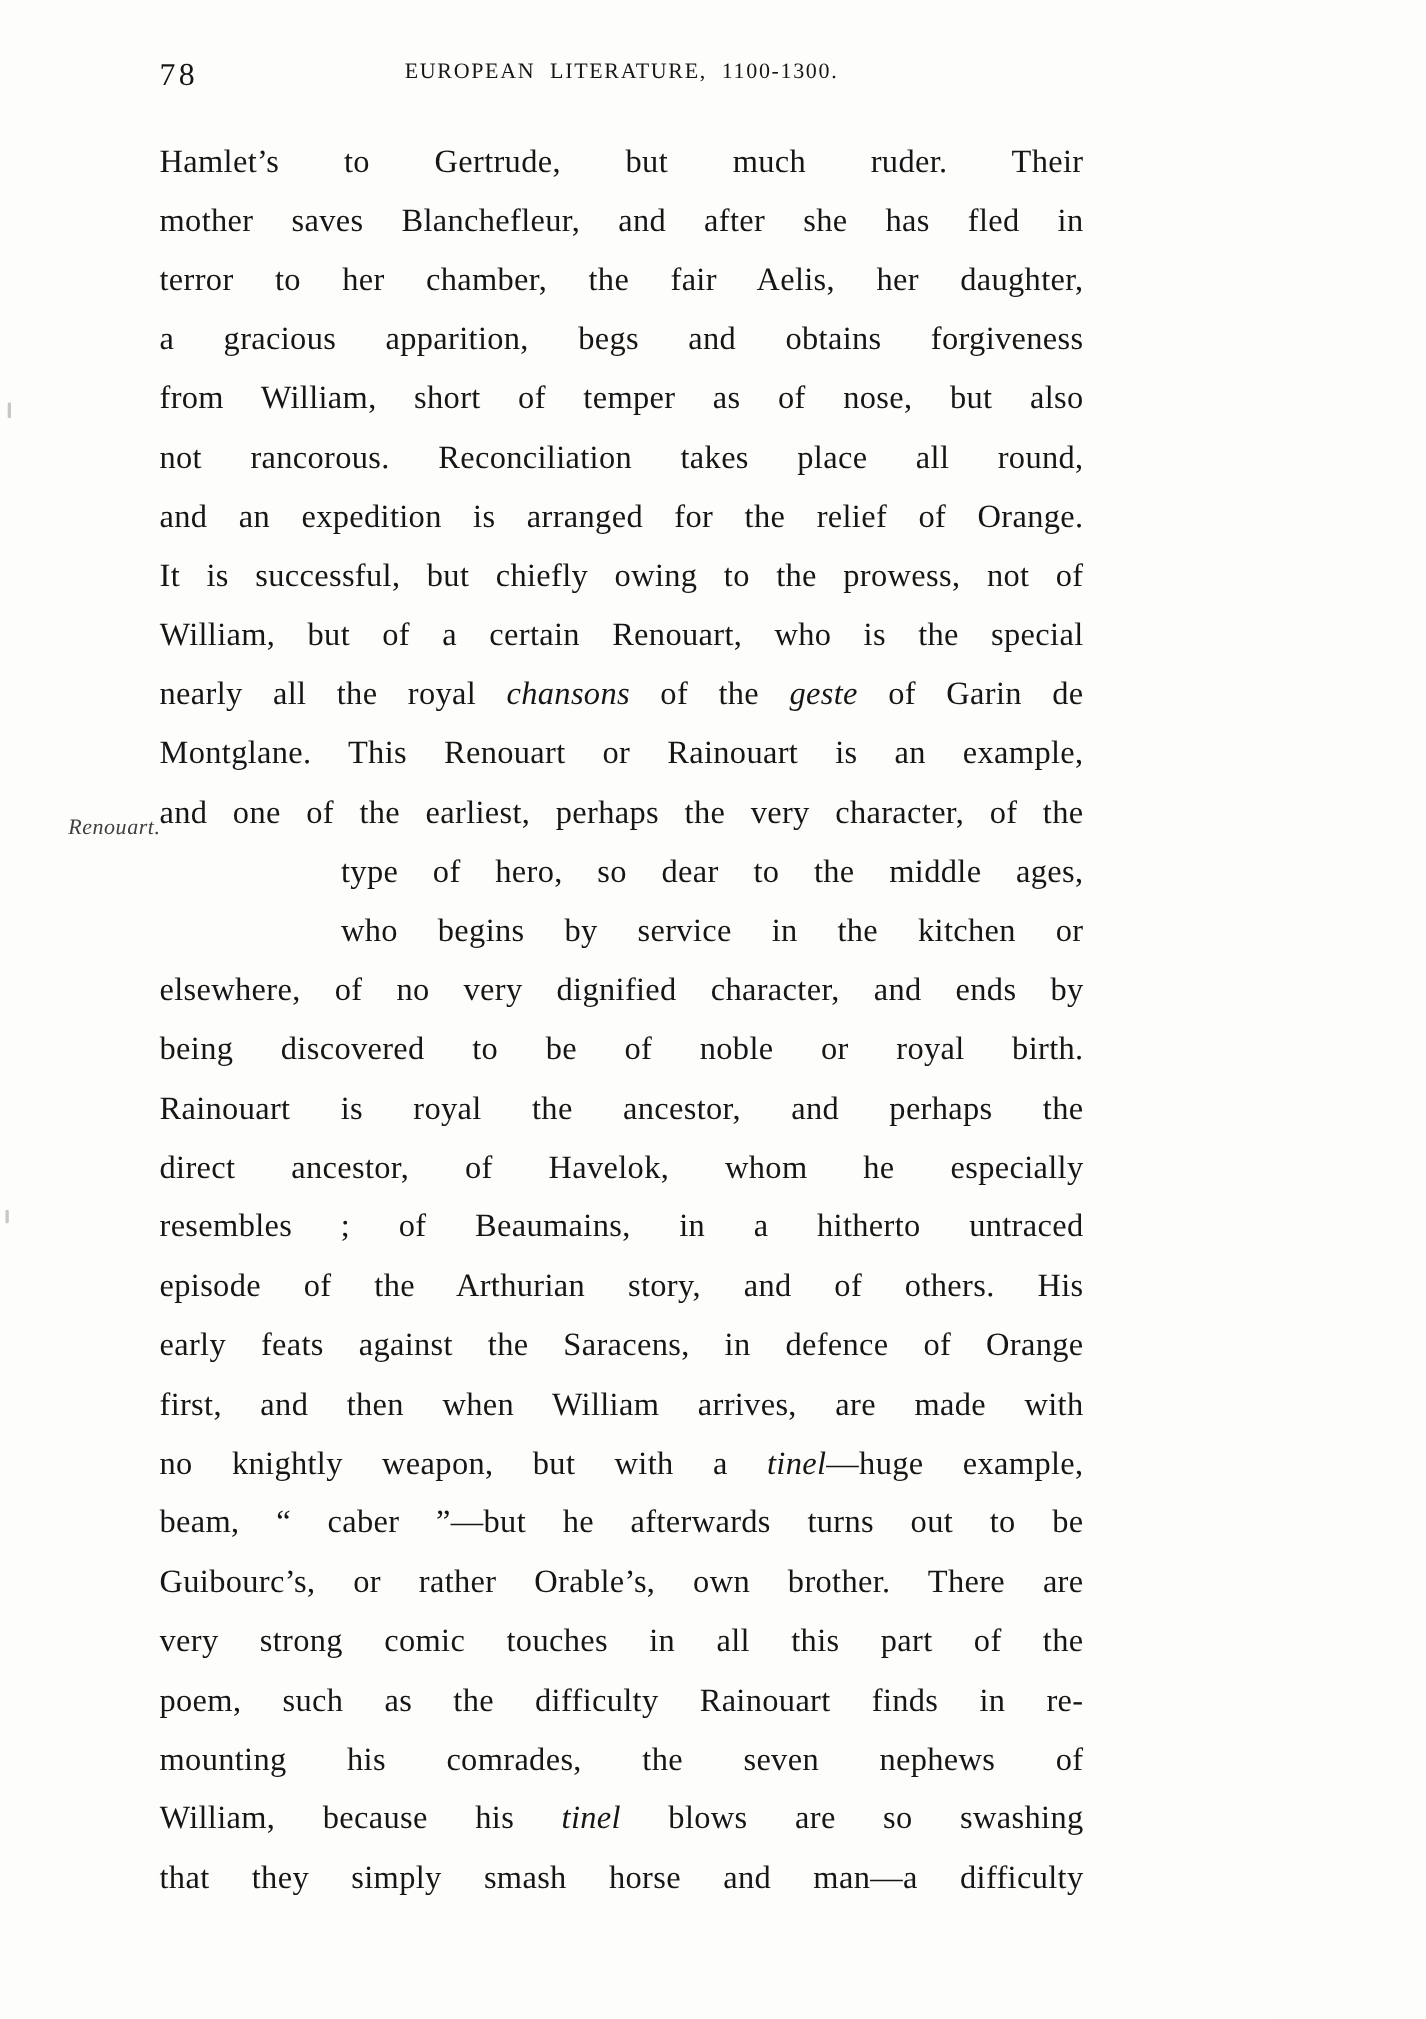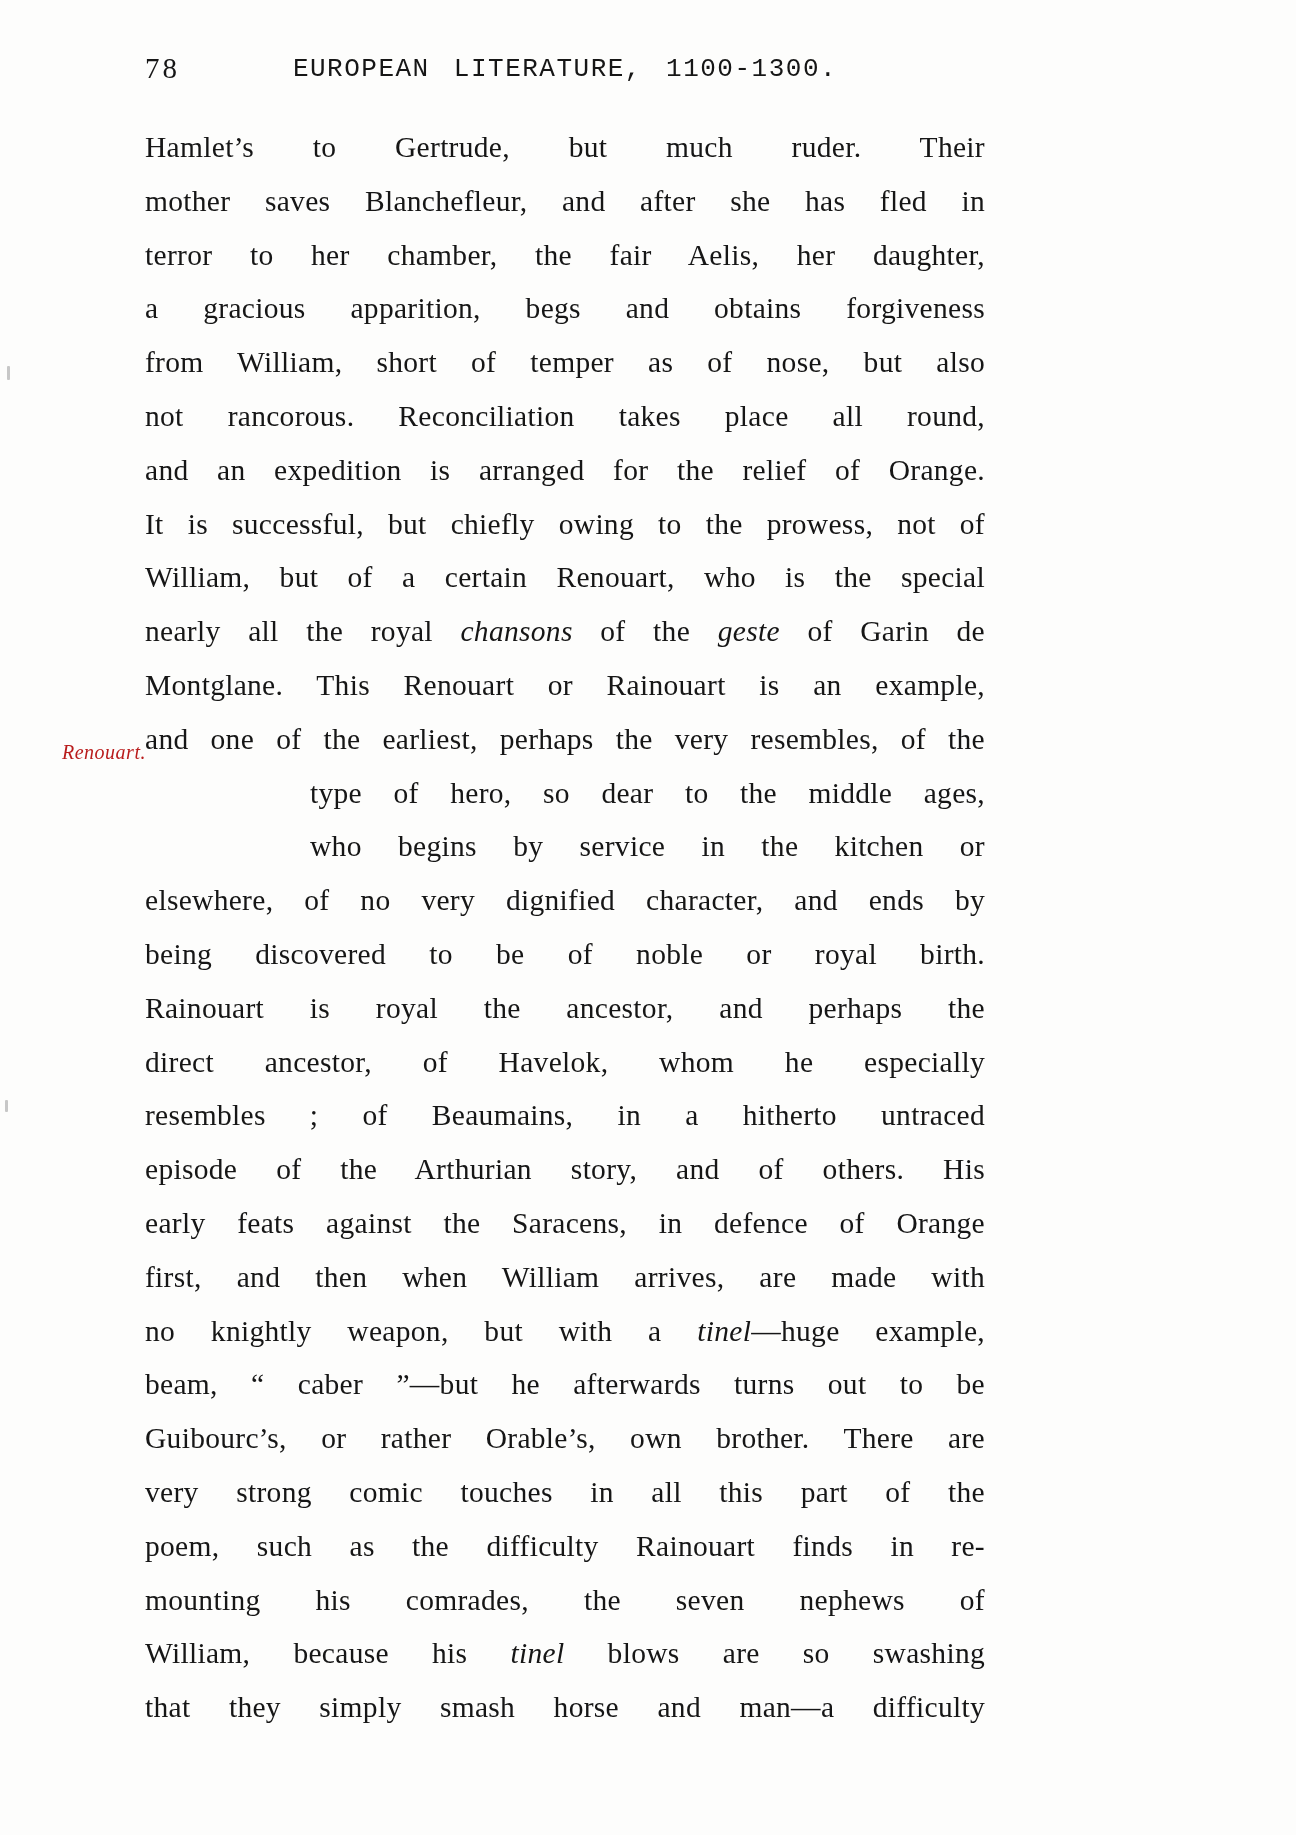--- a/index.html
+++ b/index.html
@@ -29,25 +29,24 @@
     top: 2px;
     font-size: 29px;
     letter-spacing: 3px;
   }
   .running-title {
     position: absolute;
     left: 0;
     right: 0;
     top: 4px;
     text-align: center;
-    font-size: 26px;
+    font-size: 20px;
     letter-spacing: 1.5px;
     word-spacing: 7px;
     white-space: nowrap;
-    font-family: Liberation Mono, monospace;
   }
   .body-text {
     position: absolute;
     left: 145px;
     top: 121px;
     width: 840px;
   }
   .line {
     text-align: justify;
     text-align-last: justify;
@@ -65,21 +64,21 @@
   .it {
     font-style: italic;
   }
   .margin-note {
     position: absolute;
     left: 62px;
     top: 741px;
     font-size: 20px;
     font-style: italic;
     letter-spacing: 0.5px;
-    color: #b91c1c;
+    color: #404040;
     text-align: center;
   }
   .scan-artifact {
     position: absolute;
     background: #c7c7c7;
     border-radius: 1px;
   }
   .scan-artifact.a1 { left: 7px;  top: 366px;  width: 3px; height: 14px; }
   .scan-artifact.a2 { left: 5px;  top: 1100px; width: 3px; height: 12px; }
 </style>
@@ -99,21 +98,21 @@
       <div class="line"><span>mother saves Blanchefleur, and after she has fled in</span></div>
       <div class="line"><span>terror to her chamber, the fair Aelis, her daughter,</span></div>
       <div class="line"><span>a gracious apparition, begs and obtains forgiveness</span></div>
       <div class="line"><span>from William, short of temper as of nose, but also</span></div>
       <div class="line"><span>not rancorous.  Reconciliation takes place all round,</span></div>
       <div class="line"><span>and an expedition is arranged for the relief of Orange.</span></div>
       <div class="line"><span>It is successful, but chiefly owing to the prowess, not of</span></div>
       <div class="line"><span>William, but of a certain Renouart, who is the special</span></div>
       <div class="line"><span>nearly all the royal </span><span class="it">chansons</span><span> of the </span><span class="it">geste</span><span> of Garin de</span></div>
       <div class="line"><span>Montglane.  This Renouart or Rainouart is an example,</span></div>
-      <div class="line"><span>and one of the earliest, perhaps the very resembles, of the</span></div>
+      <div class="line"><span>and one of the earliest, perhaps the very character, of the</span></div>
       <div class="line indent"><span>type of hero, so dear to the middle ages,</span></div>
       <div class="line indent"><span>who begins by service in the kitchen or</span></div>
       <div class="line"><span>elsewhere, of no very dignified character, and ends by</span></div>
       <div class="line"><span>being discovered to be of noble or royal birth.</span></div>
       <div class="line"><span>Rainouart is royal the ancestor, and perhaps the</span></div>
       <div class="line"><span>direct ancestor, of Havelok, whom he especially</span></div>
       <div class="line"><span>resembles ; of Beaumains, in a hitherto untraced</span></div>
       <div class="line"><span>episode of the Arthurian story, and of others.  His</span></div>
       <div class="line"><span>early feats against the Saracens, in defence of Orange</span></div>
       <div class="line"><span>first, and then when William arrives, are made with</span></div>

